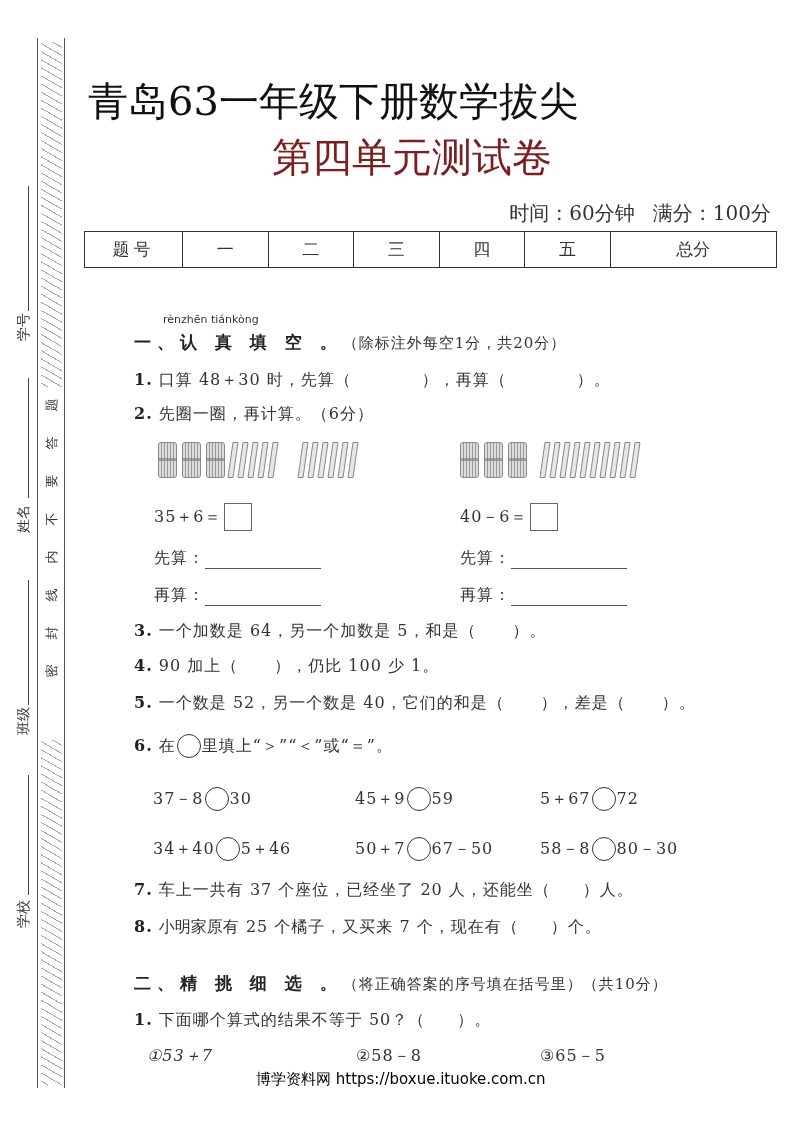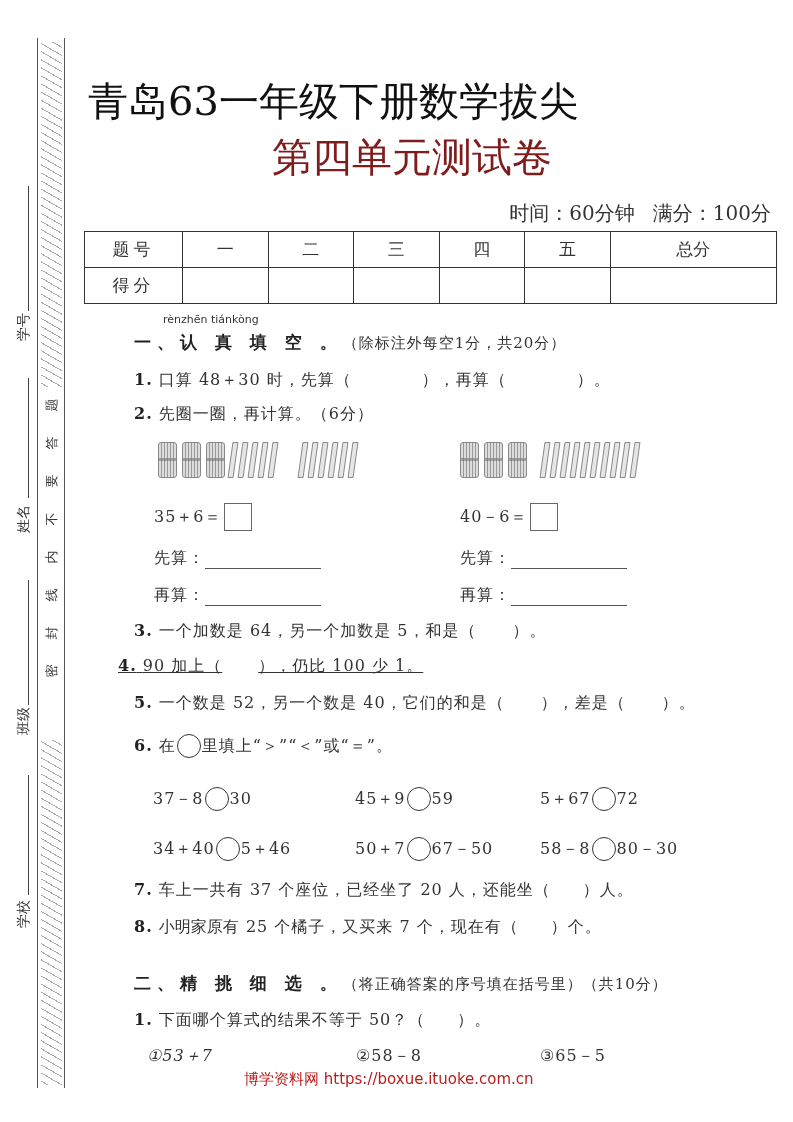--- a/index.html
+++ b/index.html
@@ -48,21 +48,21 @@
   .circle { display:inline-block; width:22px; height:22px; border:1.6px solid #333; border-radius:50%; vertical-align:middle; margin:0 1px; }
 
   
   .bundles { position:absolute; display:flex; align-items:flex-end; }
   .bundle { width:17px; height:34px; margin-right:5px; border:1px solid #888; border-radius:3px;
             background: repeating-linear-gradient(90deg, #ddd 0 2px, #999 2px 3px); position:relative; }
   .bundle::after { content:""; position:absolute; left:0; right:0; top:15px; height:3px; background:#777; opacity:.6; }
   .stick { width:4px; height:34px; margin-right:4px; border:1px solid #888; background:#e6e6e6; border-radius:1px; transform:skewX(-8deg); }
   .gap { width:20px; }
 
-  .footer { position:absolute; left:244px; top:1070px; font-size:15px; color:#b91c1c;
+  .footer { position:absolute; left:256px; top:1070px; font-size:15px; color:#000000;
             font-family:"DejaVu Sans","Liberation Sans",sans-serif; white-space:nowrap; }
 </style>
 </head>
 <body>
 
 <div class="binding-line l1"></div>
 <div class="binding-line l2"></div>
 <div class="hatch top"></div>
 <div class="hatch bottom"></div>
 <div class="seal-text" style="top:386px;">
@@ -95,29 +95,20 @@
   <tbody>
       <tr>
     <td>题号</td>
     <td>一</td>
     <td>二</td>
     <td>三</td>
     <td>四</td>
     <td>五</td>
     <td>总分</td>
   </tr>
-  <tr>
-    <td>得分</td>
-    <td></td>
-    <td></td>
-    <td></td>
-    <td></td>
-    <td></td>
-    <td></td>
-  </tr>
 </tbody>
   </table>
 
 <div class="pinyin">rènzhēn tiánkòng</div>
 <div class="line" style="left:134px;top:331px;">
   <span class="section-head">一、认 真 填 空 。</span><span class="section-note">（除标注外每空1分，共20分）</span>
 </div>
 
 <div class="line" style="left:134px;top:370px;">
   <span class="num">1.</span>
@@ -182,21 +173,21 @@
 </div>
 <div class="line" style="left:460px;top:585px;">
   <span>再算：</span><span class="underline"></span>
 </div>
 
 <div class="line" style="left:134px;top:621px;">
   <span class="num">3.</span>
   <span>一个加数是 64，另一个加数是 5，和是（</span><span class="blank" style="width:36px;"></span><span>）。</span>
 </div>
 
-<div class="line" style="left:118px;top:656px;text-decoration:underline;">
+<div class="line" style="left:134px;top:656px;">
   <span class="num">4.</span>
   <span>90 加上（</span><span class="blank" style="width:36px;"></span><span>），仍比 100 少 1。</span>
 </div>
 
 <div class="line" style="left:134px;top:693px;">
   <span class="num">5.</span>
   <span>一个数是 52，另一个数是 40，它们的和是（</span><span class="blank" style="width:36px;"></span><span>），差是（</span><span class="blank" style="width:36px;"></span><span>）。</span>
 </div>
 
 <div class="line" style="left:134px;top:734px;">

